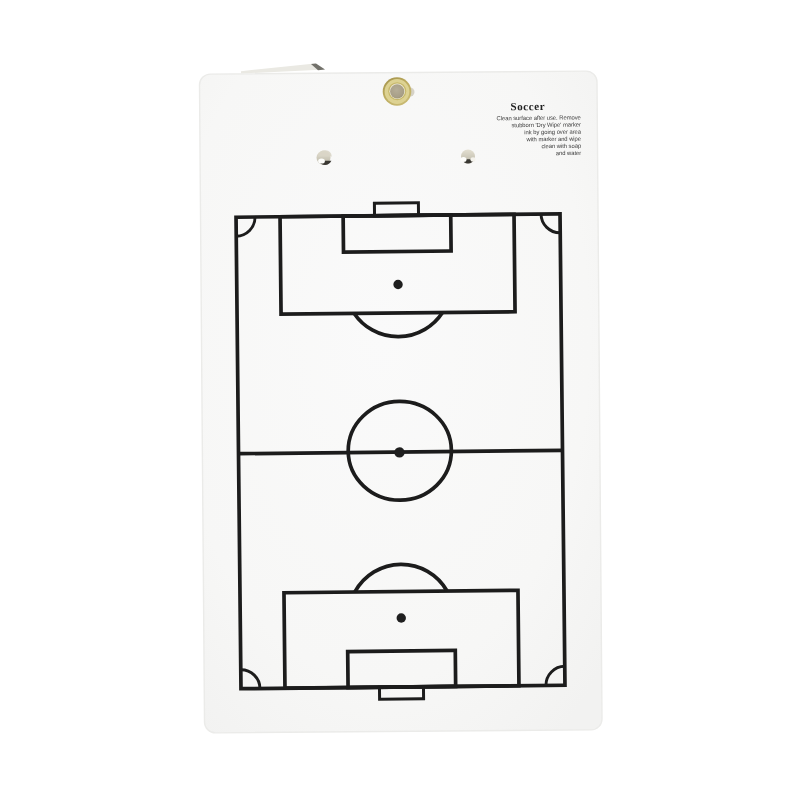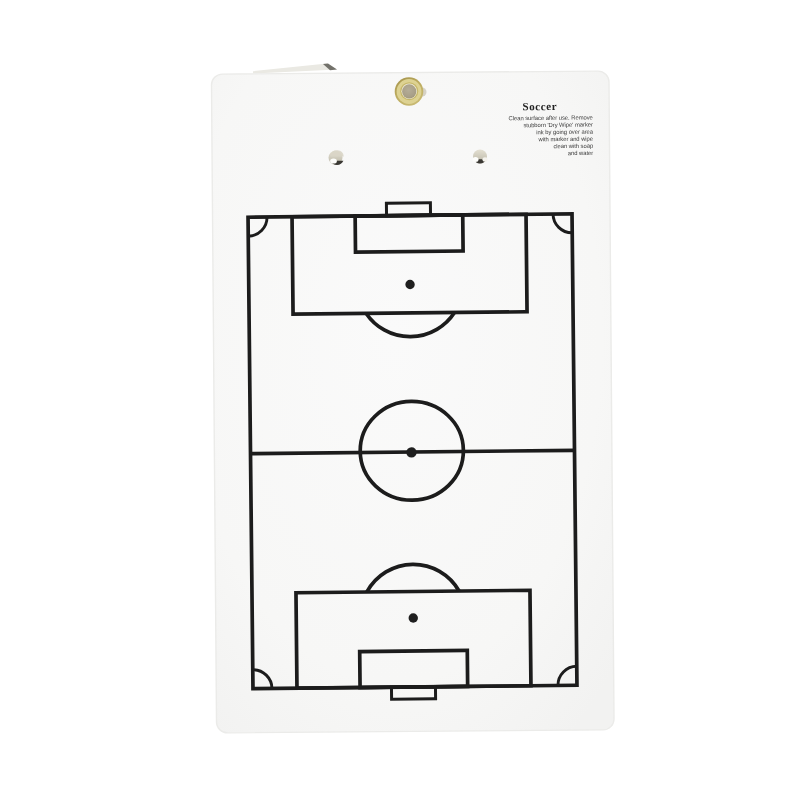--- a/index.html
+++ b/index.html
@@ -1,17 +1,17 @@
 <!DOCTYPE html>
 <html><head>
 <meta charset="utf-8">
 <style>
   html,body{margin:0;padding:0;background:#ffffff;}
   .wrap{position:relative;width:660px;height:800px;overflow:hidden;
-        font-family:"Liberation Sans", sans-serif;padding-left:12px;}
+        font-family:"Liberation Sans", sans-serif;}
 </style>
 </head>
 <body>
 <div class="wrap">
 <svg width="800" height="800" viewBox="0 0 800 800" xmlns="http://www.w3.org/2000/svg">
   <defs>
     <radialGradient id="boardGrad" cx="45%" cy="40%" r="75%">
       <stop offset="0%" stop-color="#fafafa"></stop>
       <stop offset="70%" stop-color="#f7f7f6"></stop>
       <stop offset="100%" stop-color="#f2f2f1"></stop>

